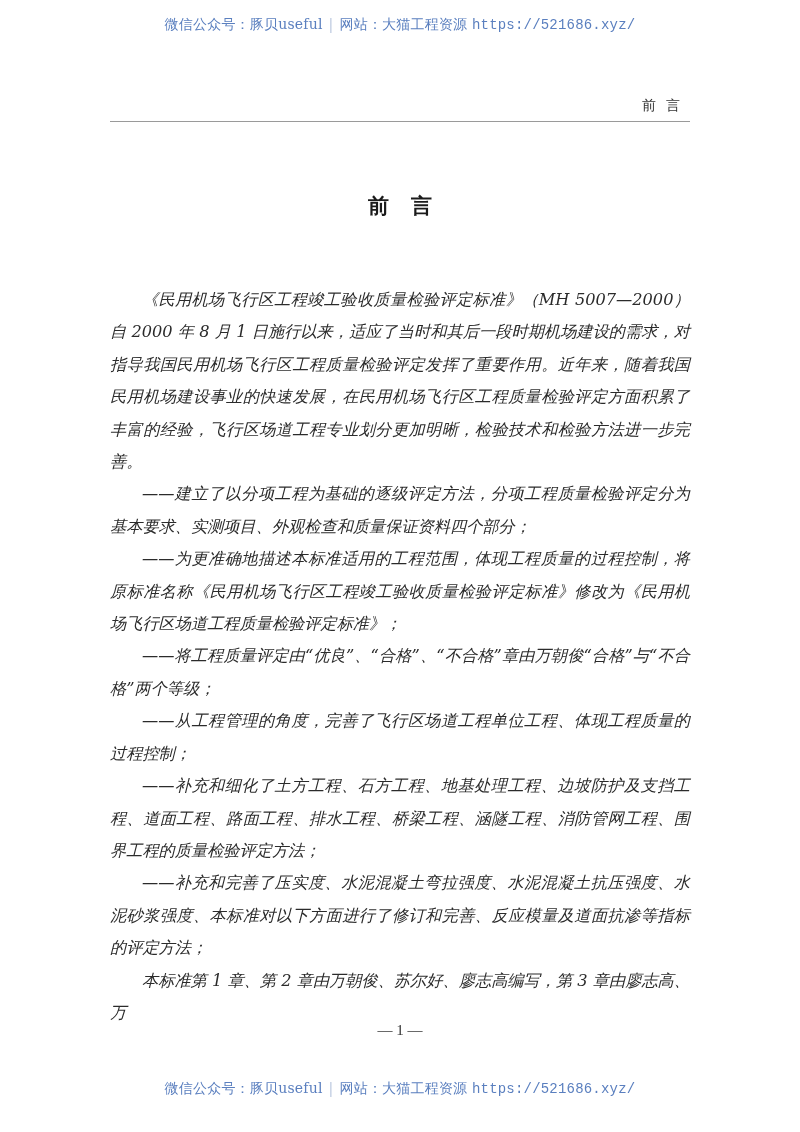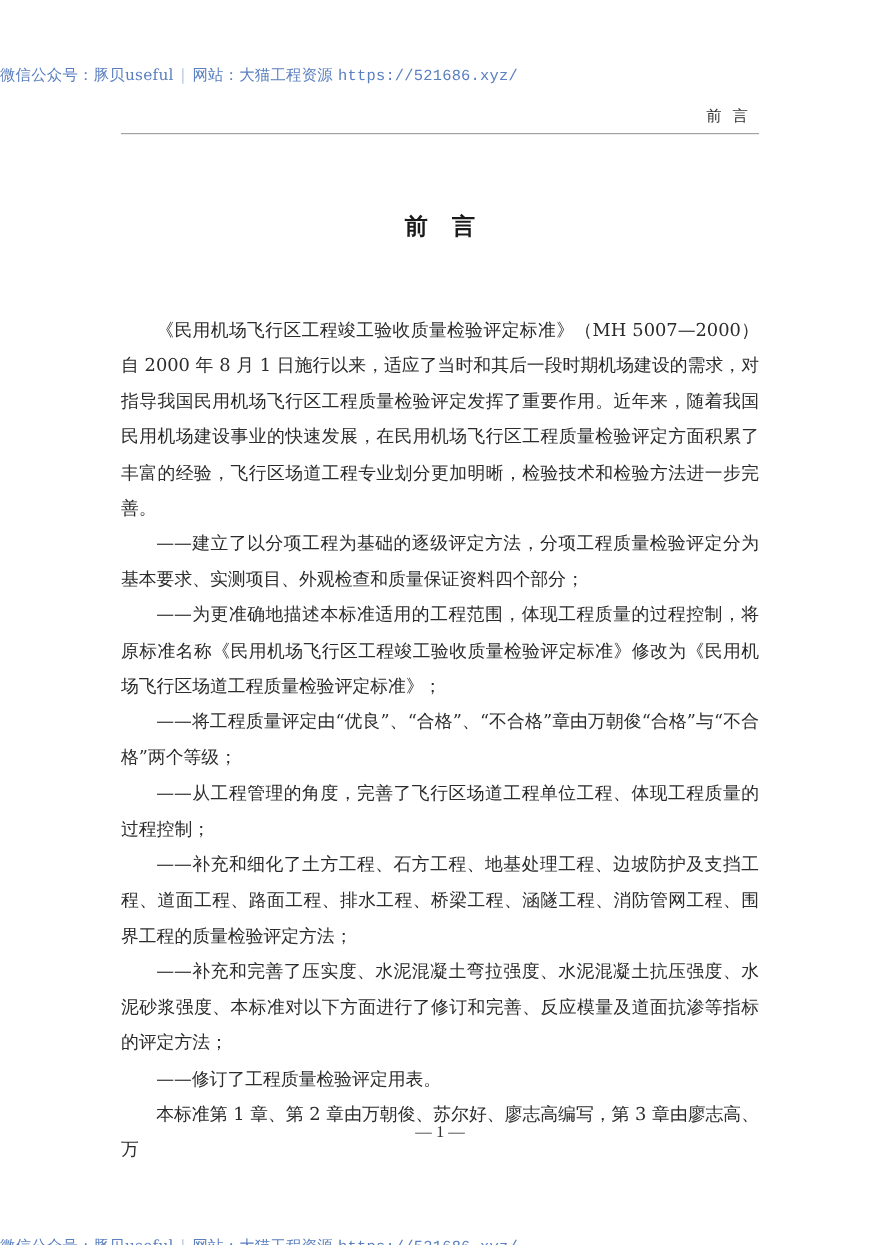--- a/index.html
+++ b/index.html
@@ -1,32 +1,32 @@
 <!DOCTYPE html>
 <html><head>
   <meta charset="utf-8">
   <style>
     html, body { margin: 0; padding: 0; background: #ffffff; }
     body { width: 800px; height: 1132px; position: relative; overflow: hidden;
            font-family: "DejaVu Serif", "Liberation Serif", serif; color: #2a2a2a; }
-    .watermark { position: absolute; left: 0; width: 800px; 
+    .watermark { position: absolute; left: 0; width: 800px; text-align: center;
                  font-size: 14px; color: #5a7fbf; letter-spacing: 0.2px;
-                 font-family: "DejaVu Serif", serif; margin-top: 44px; }
+                 font-family: "DejaVu Serif", serif; }
     .watermark .sep { color: #b8c6de; margin: 0 6px; }
     .watermark .url { font-family: "Liberation Mono", "DejaVu Sans Mono", monospace; font-size: 14px; }
     #wm-top { top: 16px; }
     #wm-bottom { top: 1080px; }
     .running-header { position: absolute; top: 97px; right: 110px; font-size: 14px; color: #333;
                       letter-spacing: 10px; }
     .header-rule { position: absolute; top: 121px; left: 110px; width: 580px; height: 1px; background: #9a9a9a; }
     .page-title { position: absolute; top: 192px; left: 0; width: 800px; text-align: center;
                   font-size: 21px; font-weight: bold; color: #1a1a1a; letter-spacing: 22px; padding-left: 22px; box-sizing: border-box; }
     .content { position: absolute; top: 284px; left: 110px; width: 580px; }
     .para { font-size: 16.2px; line-height: 32.4px; text-align: justify; text-align-last: left;
-            margin: 0; text-indent: 32px; color: #2b2b2b; }
+            margin: 0; text-indent: 32px; color: #2b2b2b; font-style: italic; }
     .page-number { position: absolute; top: 1022px; left: 0; width: 800px; text-align: center;
                    font-size: 15px; color: #333; font-family: "Liberation Serif", serif; }
   </style>
 </head>
 <body>
 
 <div class="watermark" id="wm-top">
   <span>微信公众号：豚贝useful</span><span class="sep">|</span><span>网站：大猫工程资源</span> <span class="url">https://521686.xyz/</span>
 </div>
 
@@ -36,21 +36,20 @@
 <div class="page-title">前言</div>
 
 <div class="content">
   <p class="para">《民用机场飞行区工程竣工验收质量检验评定标准》（MH 5007—2000）自 2000 年 8 月 1 日施行以来，适应了当时和其后一段时期机场建设的需求，对指导我国民用机场飞行区工程质量检验评定发挥了重要作用。近年来，随着我国民用机场建设事业的快速发展，在民用机场飞行区工程质量检验评定方面积累了丰富的经验，飞行区场道工程专业划分更加明晰，检验技术和检验方法进一步完善。</p>
   <p class="para">——建立了以分项工程为基础的逐级评定方法，分项工程质量检验评定分为基本要求、实测项目、外观检查和质量保证资料四个部分；</p>
   <p class="para">——为更准确地描述本标准适用的工程范围，体现工程质量的过程控制，将原标准名称《民用机场飞行区工程竣工验收质量检验评定标准》修改为《民用机场飞行区场道工程质量检验评定标准》；</p>
   <p class="para">——将工程质量评定由“优良”、“合格”、“不合格”章由万朝俊“合格”与“不合格”两个等级；</p>
   <p class="para">——从工程管理的角度，完善了飞行区场道工程单位工程、体现工程质量的过程控制；</p>
   <p class="para">——补充和细化了土方工程、石方工程、地基处理工程、边坡防护及支挡工程、道面工程、路面工程、排水工程、桥梁工程、涵隧工程、消防管网工程、围界工程的质量检验评定方法；</p>
   <p class="para">——补充和完善了压实度、水泥混凝土弯拉强度、水泥混凝土抗压强度、水泥砂浆强度、本标准对以下方面进行了修订和完善、反应模量及道面抗渗等指标的评定方法；</p>
-  <p class="para">——修订了工程质量检验评定用表。</p>
   <p class="para">本标准第 1 章、第 2 章由万朝俊、苏尔好、廖志高编写，第 3 章由廖志高、万</p>
 </div>
 
 <div class="page-number">— 1 —</div>
 
 <div class="watermark" id="wm-bottom">
   <span>微信公众号：豚贝useful</span><span class="sep">|</span><span>网站：大猫工程资源</span> <span class="url">https://521686.xyz/</span>
 </div>
 
 </body></html>

